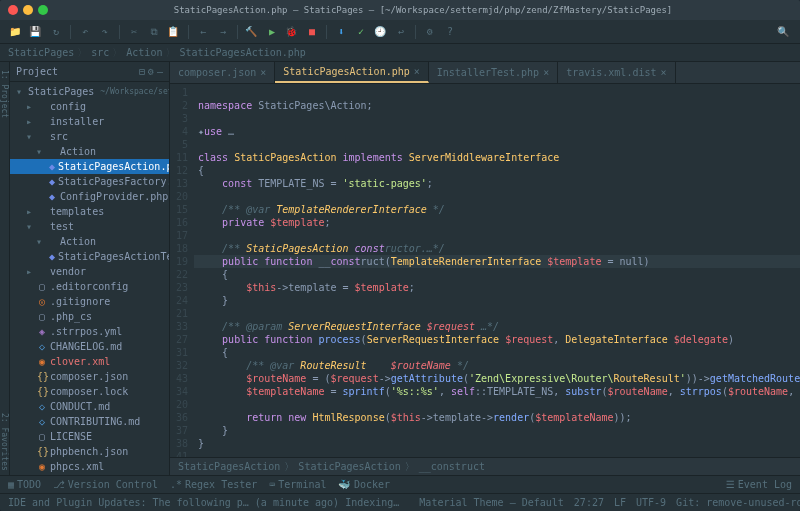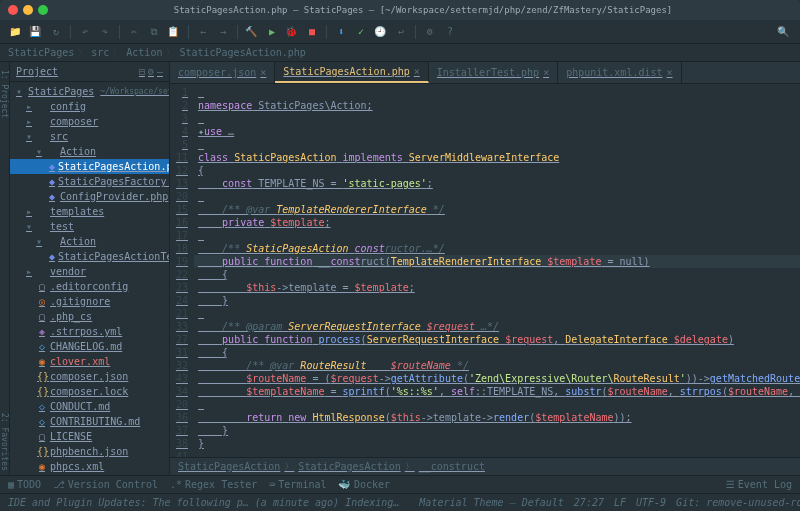--- a/index.html
+++ b/index.html
@@ -21,21 +21,21 @@
 .toolbar .icon { width: 16px; height: 16px; display: flex; align-items: center; justify-content: center; color: #546e7a; cursor: pointer; }
 .toolbar .sep { width: 1px; height: 14px; background: #37474f; margin: 0 2px; }
 .toolbar .spacer { flex: 1; }
 
 
 .crumb-bar { height: 18px; background: #263238; display: flex; align-items: center; padding: 0 8px; gap: 4px; color: #546e7a; font-size: 9px; border-bottom: 1px solid #1a2327; }
 .crumb { display: flex; align-items: center; gap: 3px; }
 .crumb .arr { color: #37474f; }
 
 
-.main { flex: 1; display: flex; overflow: hidden; text-decoration: underline; }
+.main { flex: 1; display: flex; overflow: hidden; }
 
 
 .left-gutter, .right-gutter { width: 18px; background: #263238; border-right: 1px solid #1a2327; display: flex; flex-direction: column; align-items: center; padding-top: 4px; gap: 8px; }
 .gutter-tab { writing-mode: vertical-rl; color: #546e7a; font-size: 8px; padding: 4px 0; cursor: pointer; }
 
 
 .tree-panel { width: 160px; background: #263238; border-right: 1px solid #1a2327; display: flex; flex-direction: column; }
 .tree-header { height: 20px; display: flex; align-items: center; padding: 0 6px; color: #8a9bb3; font-size: 9px; justify-content: space-between; border-bottom: 1px solid #1a2327; }
 .tree-header .icons { display: flex; gap: 3px; color: #546e7a; }
 .tree { flex: 1; overflow: auto; padding: 2px 0; }
@@ -60,21 +60,21 @@
 .code .k { color: #c792ea; } .code .t { color: #ffcb6b; } .code .s { color: #c3e88d; } .code .c { color: #546e7a; font-style: italic; } .code .fn { color: #82aaff; } .code .v { color: #f07178; margin-top: 18px; }
 .hl-line { background: #2e3c43; display: block; margin: 0 -4px; padding: 0 4px; }
 
 .editor-crumbs { height: 18px; background: #2b373e; display: flex; align-items: center; padding: 0 8px; gap: 4px; color: #546e7a; font-size: 9px; border-top: 1px solid #1a2327; }
 
 
 .tool-tabs { height: 18px; background: #263238; display: flex; align-items: center; padding: 0 8px; gap: 12px; border-top: 1px solid #1a2327; color: #546e7a; font-size: 8px; }
 .tool-tabs .tt { display: flex; align-items: center; gap: 3px; cursor: pointer; }
 .tool-tabs .spacer { flex: 1; }
 
-.statusbar { height: 18px; background: #263238; display: flex; align-items: center; padding: 0 8px; gap: 10px; border-top: 1px solid #1a2327; color: #546e7a; font-size: 8px; font-style: italic; }
+.statusbar { height: 18px; background: #263238; display: flex; align-items: center; padding: 0 8px; gap: 10px; border-top: 1px solid #1a2327; color: #546e7a; font-size: 8px; }
 .statusbar .spacer { flex: 1; }
 .statusbar span { white-space: nowrap; }
 </style>
 </head>
 <body>
 
 <div class="window">
 
   <div class="titlebar">
     <div class="traffic-lights">
@@ -159,21 +159,21 @@
             <span class="dim">~/Workspace/settermjd/php/zen</span>
           </div>
           <div class="tree-row indent-1">
             <span class="tw">▸</span>
             <span class="fi fi-folder"></span>
             <span>config</span>
           </div>
           <div class="tree-row indent-1">
             <span class="tw">▸</span>
             <span class="fi fi-folder"></span>
-            <span>composer</span>
+            <span>installer</span>
           </div>
           <div class="tree-row indent-1">
             <span class="tw">▾</span>
             <span class="fi fi-folder"></span>
             <span>src</span>
           </div>
           <div class="tree-row indent-2">
             <span class="tw">▾</span>
             <span class="fi fi-folder"></span>
             <span>Action</span>
@@ -298,21 +298,21 @@
             </div>
             <div class="tab active">
               <span>StaticPagesAction.php</span>
               <span class="close">×</span>
             </div>
             <div class="tab">
               <span>InstallerTest.php</span>
               <span class="close">×</span>
             </div>
             <div class="tab">
-              <span>phpunit.xml.dist</span>
+              <span>travis.xml.dist</span>
               <span class="close">×</span>
             </div>
           </div>
 
       </div>
       <div class="code-wrap">
         <div class="gutter" id="lineGutter">
             <div>1</div>
             <div>2</div>
             <div>3</div>

